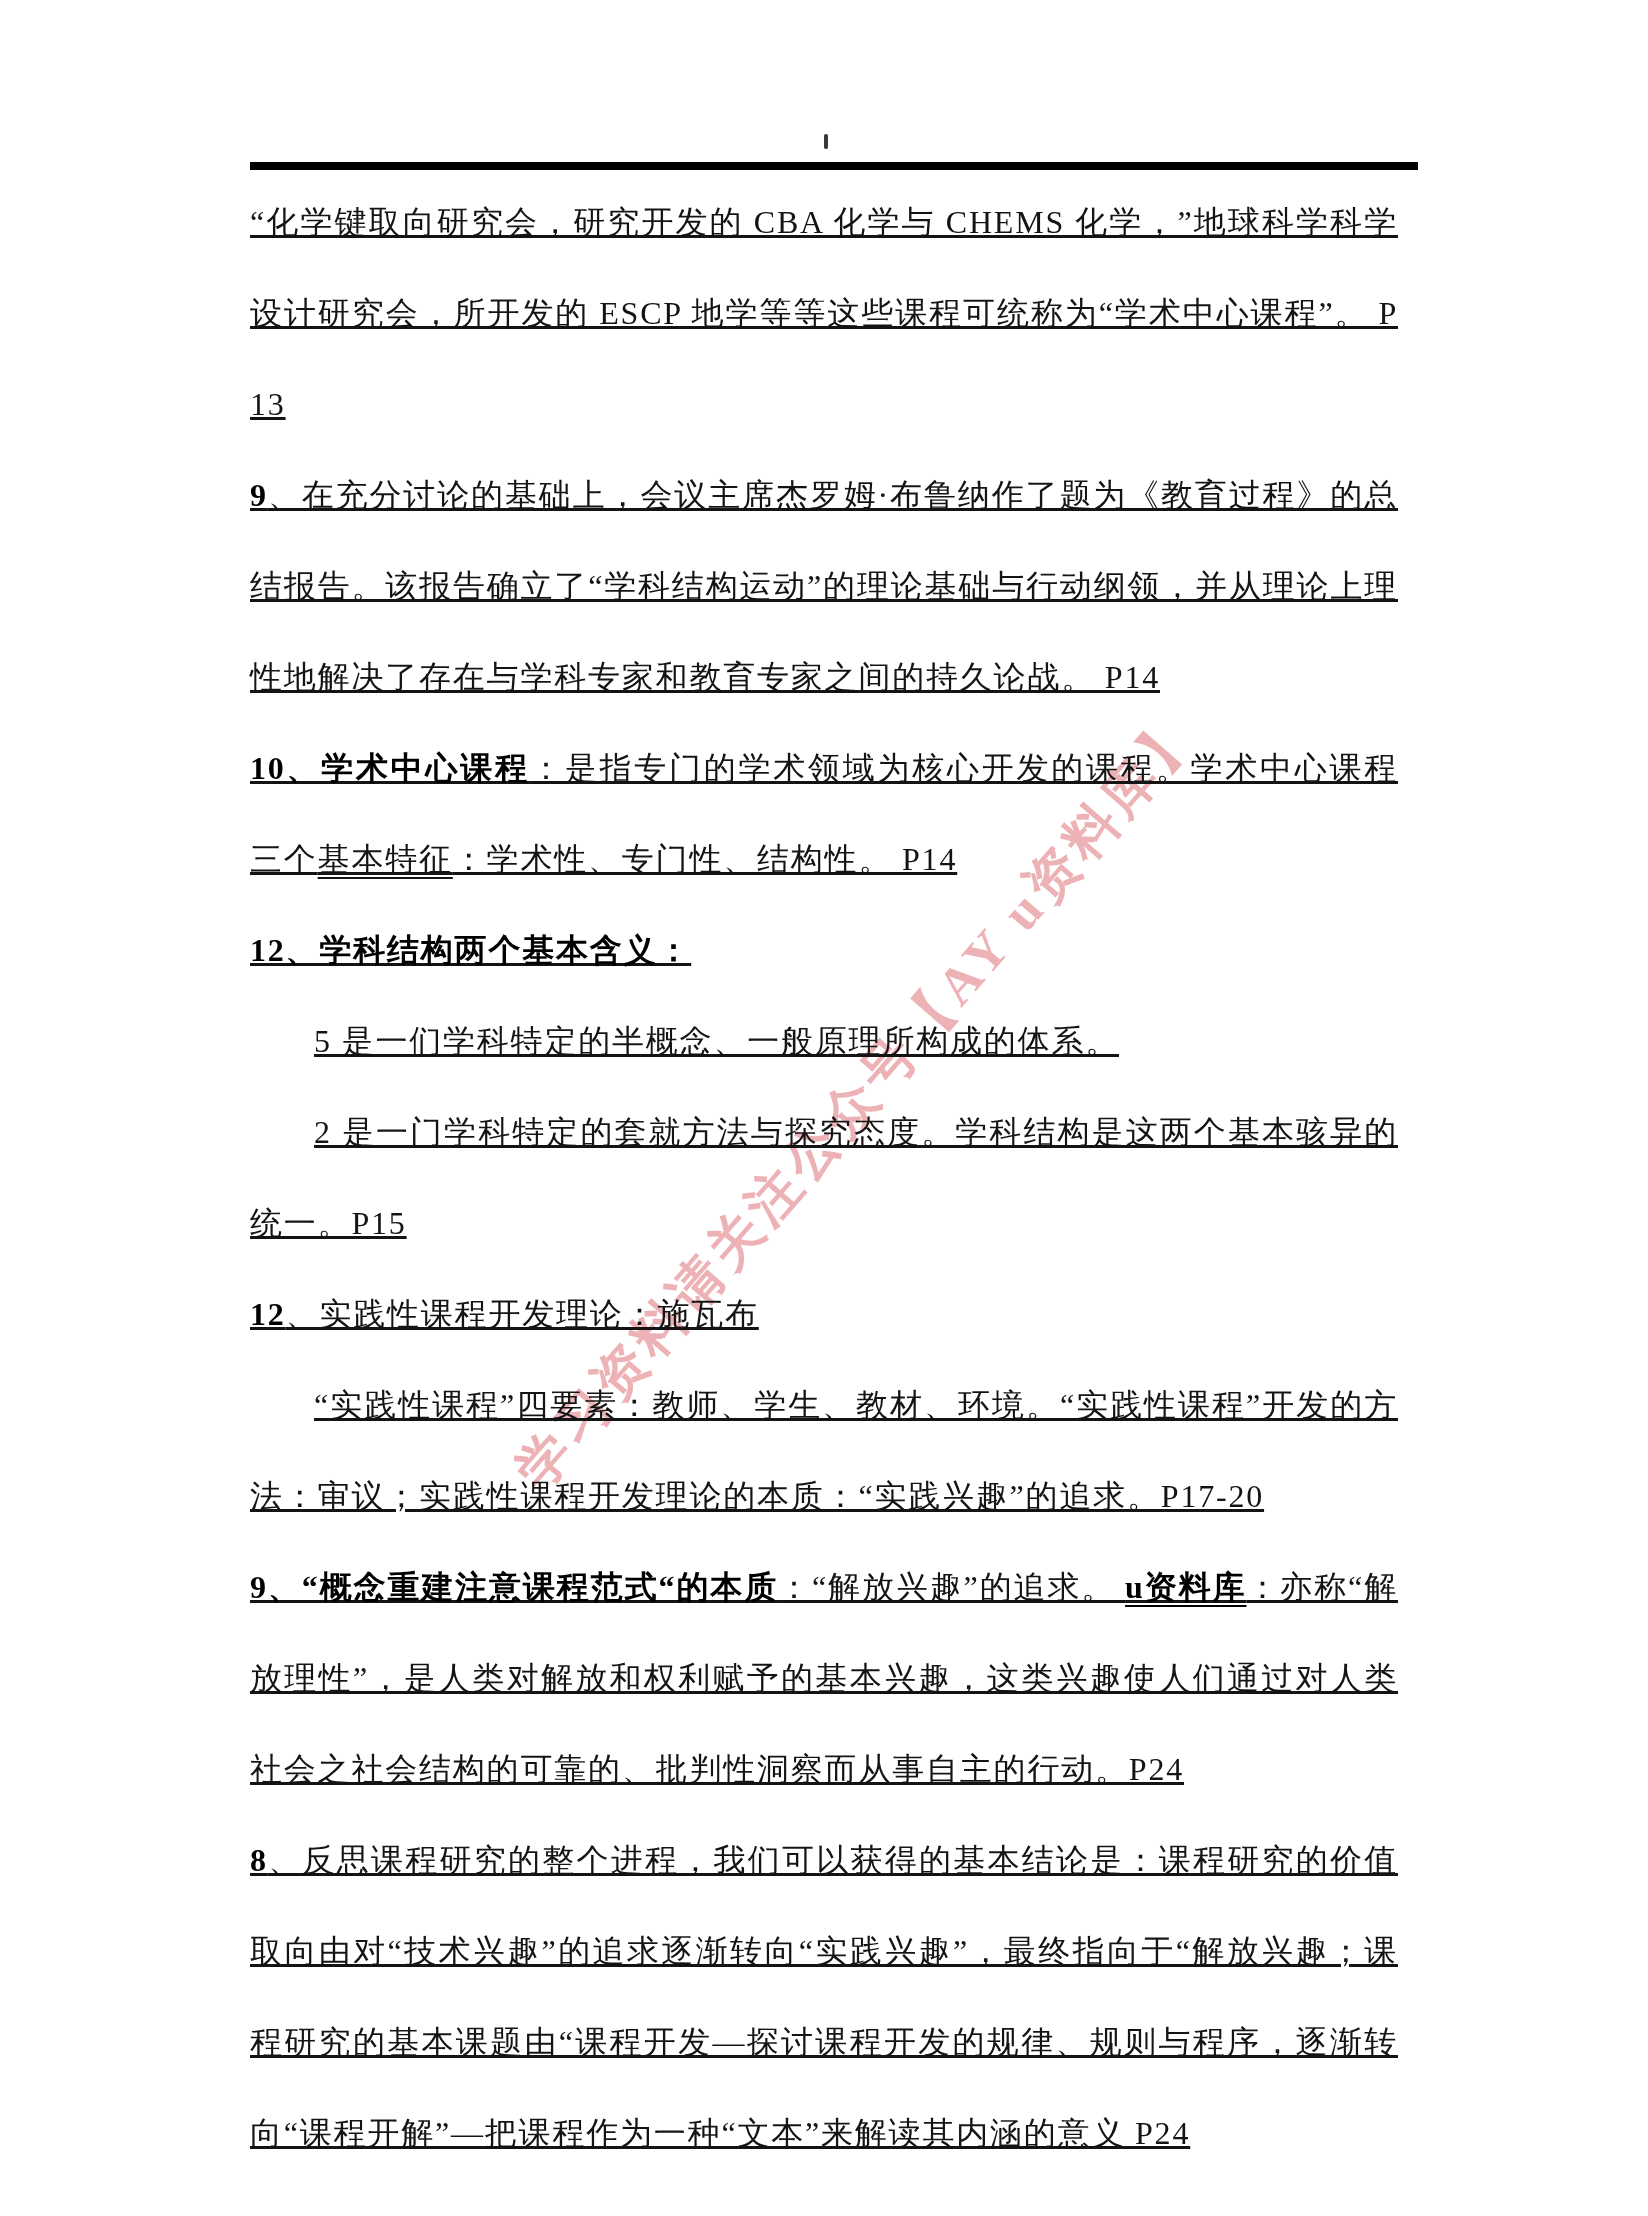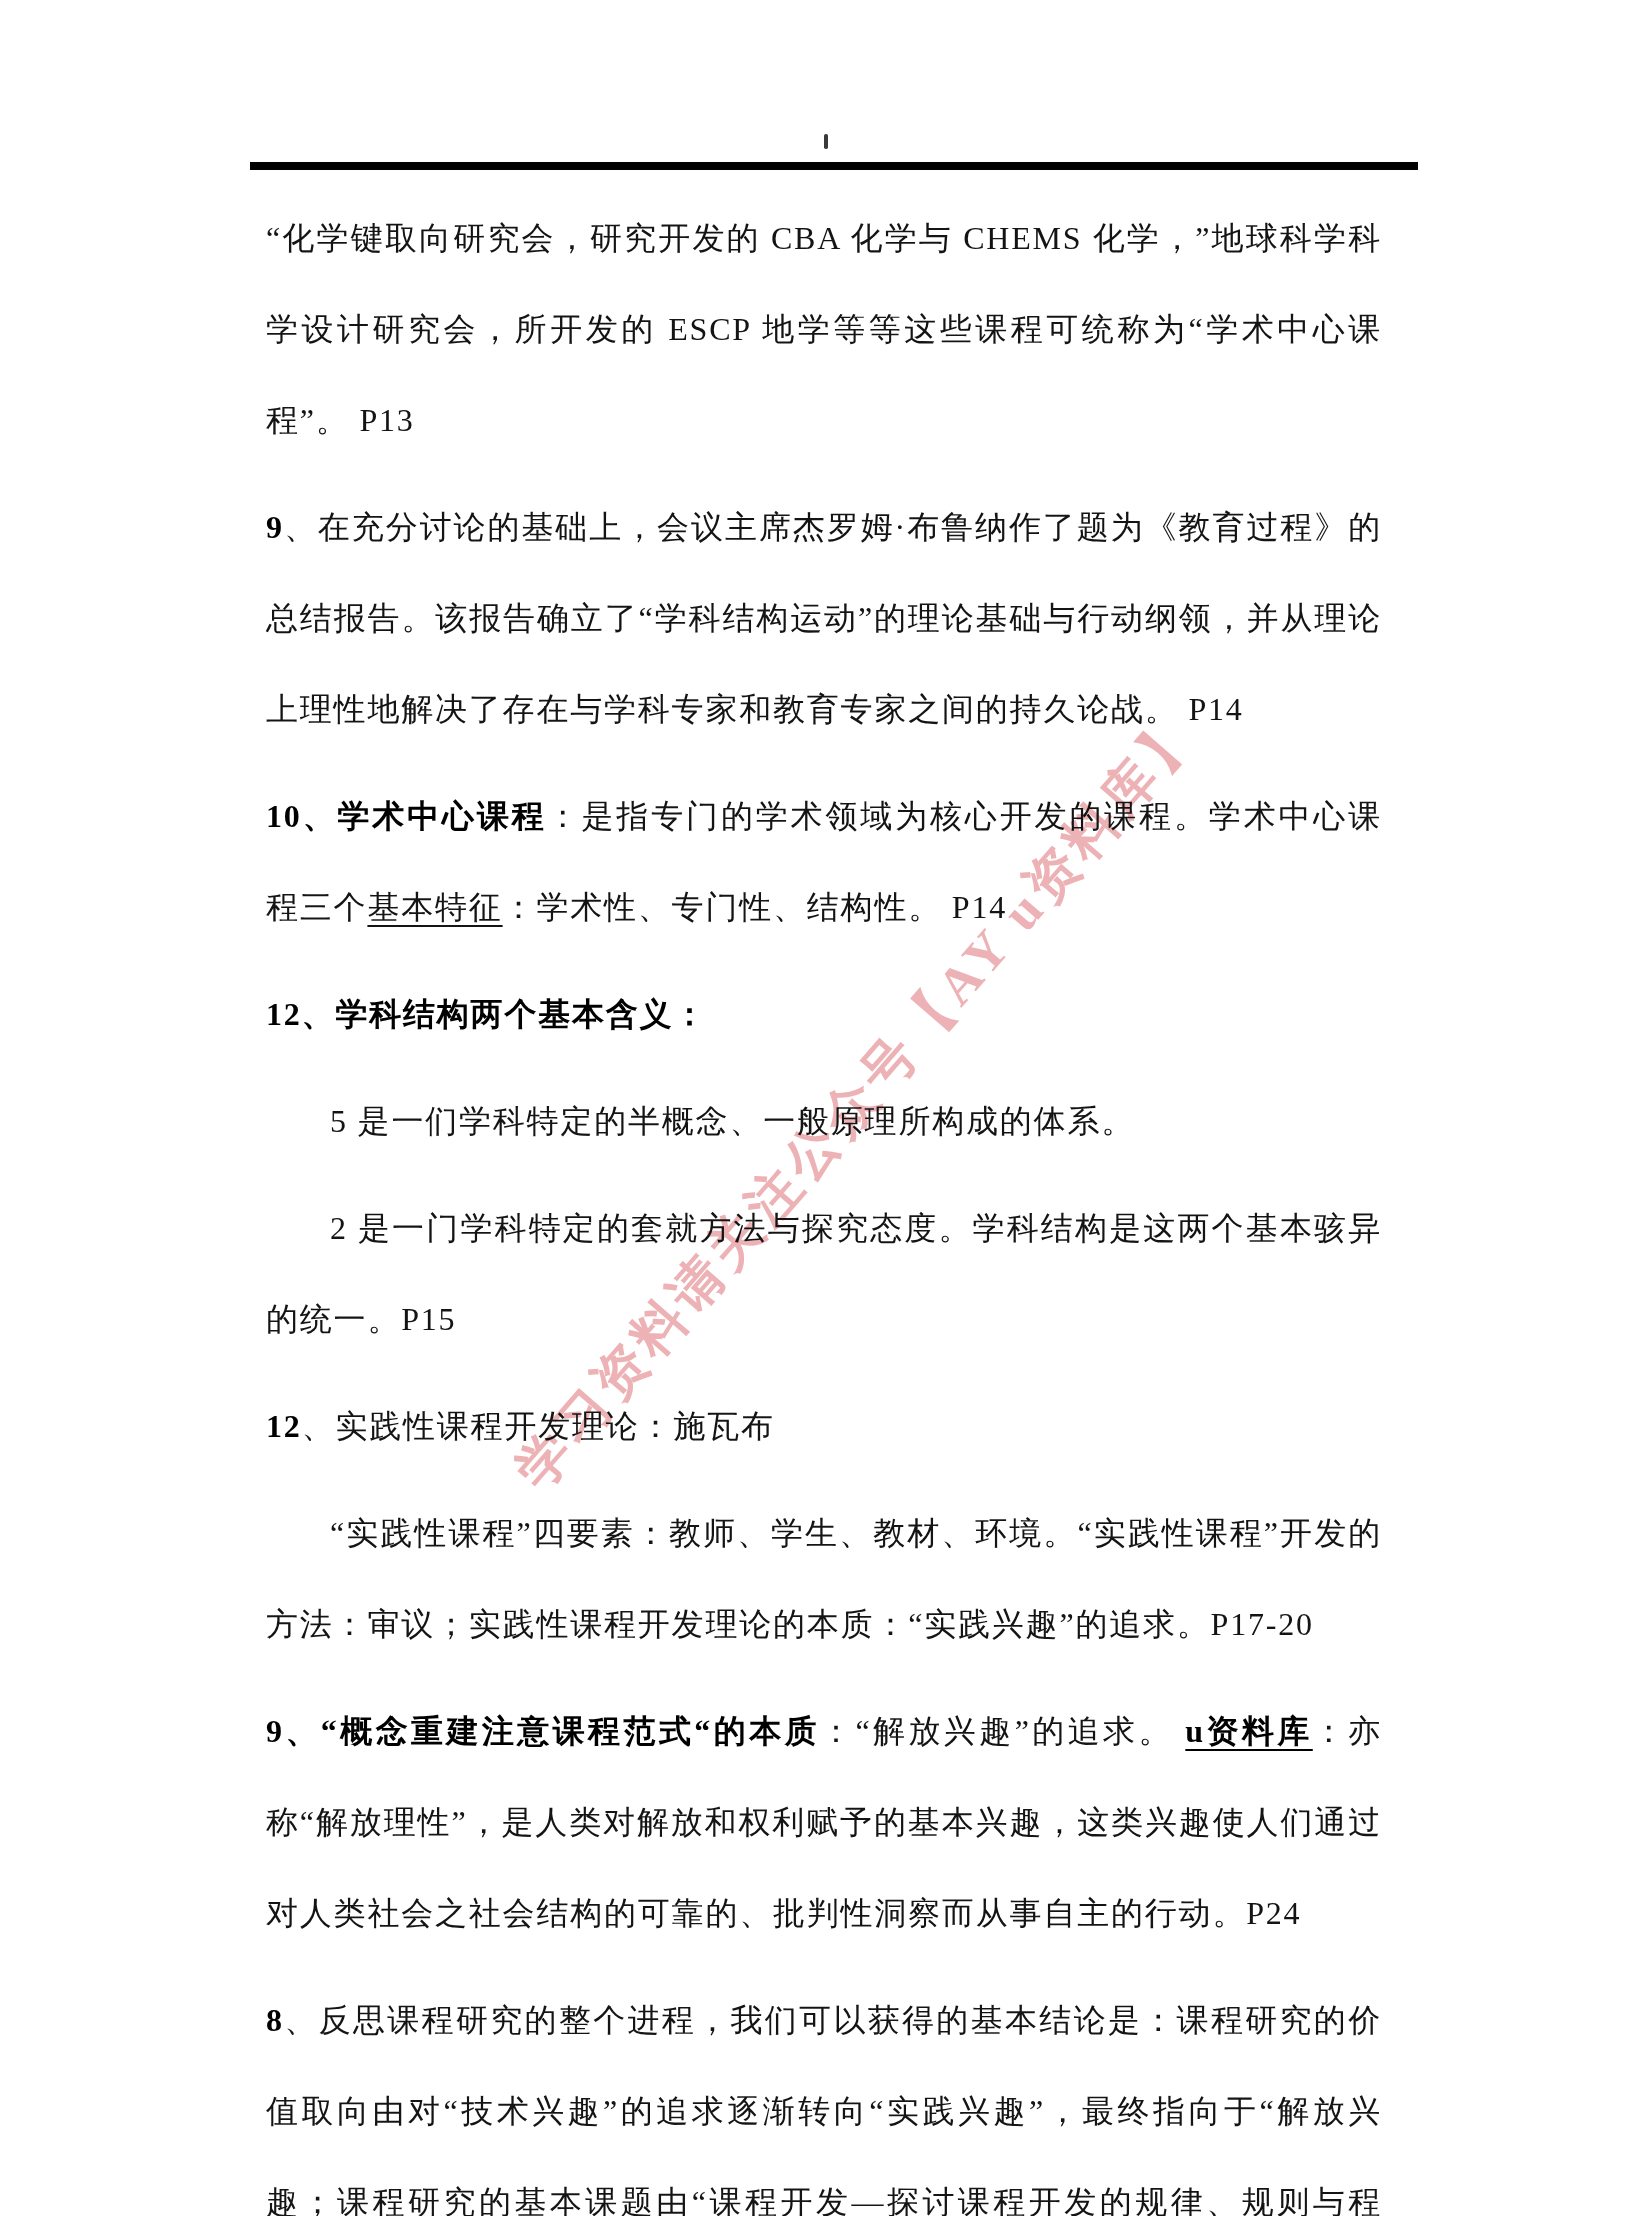--- a/index.html
+++ b/index.html
@@ -38,22 +38,23 @@
     top: 177px;
     width: 1148px;
     font-size: 32px;
     line-height: 91px;
     letter-spacing: 1.8px;
     text-align: justify;
     text-justify: inter-character;
     word-break: break-all;
   }
   .document-body p {
-    margin: 16px;
+    margin: 0;
     padding: 0;
+    text-decoration: underline;
   }
   .document-body p.indent {
     text-indent: 2em;
   }
   .document-body .b {
     font-weight: bold;
     color: #000000;
   }
   .document-body .u {
     text-decoration: underline;

